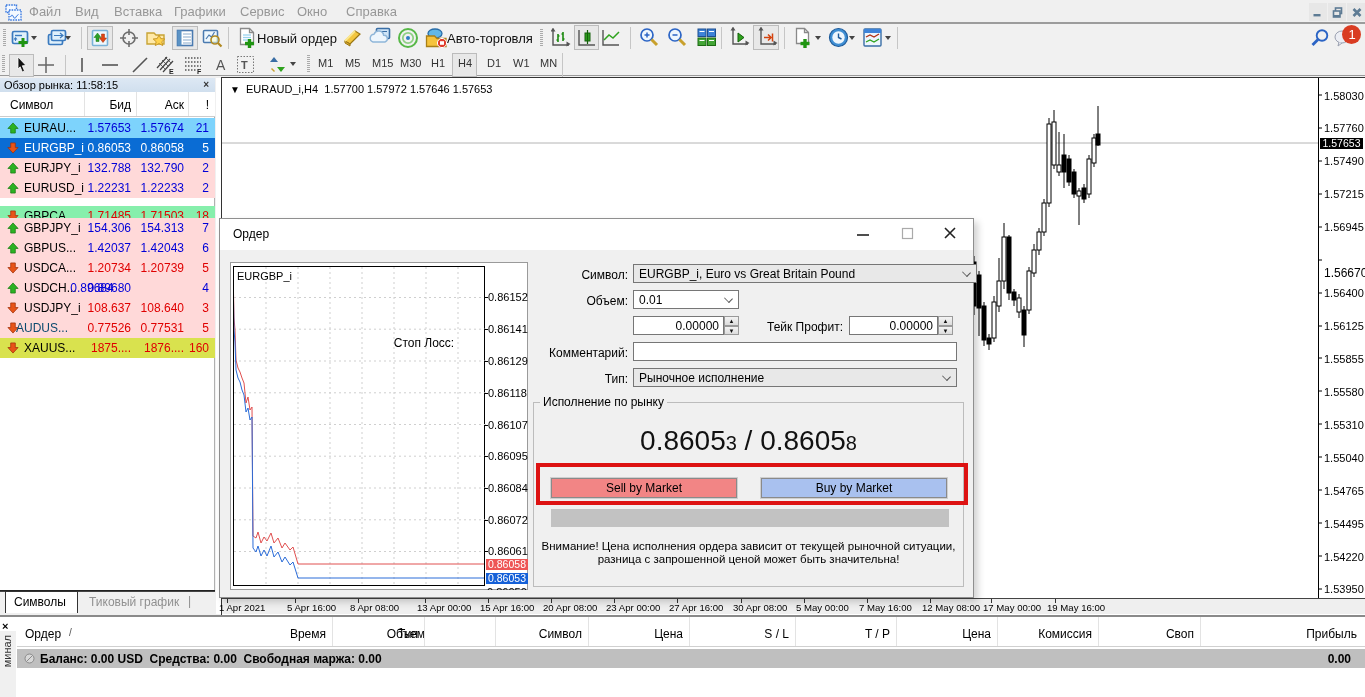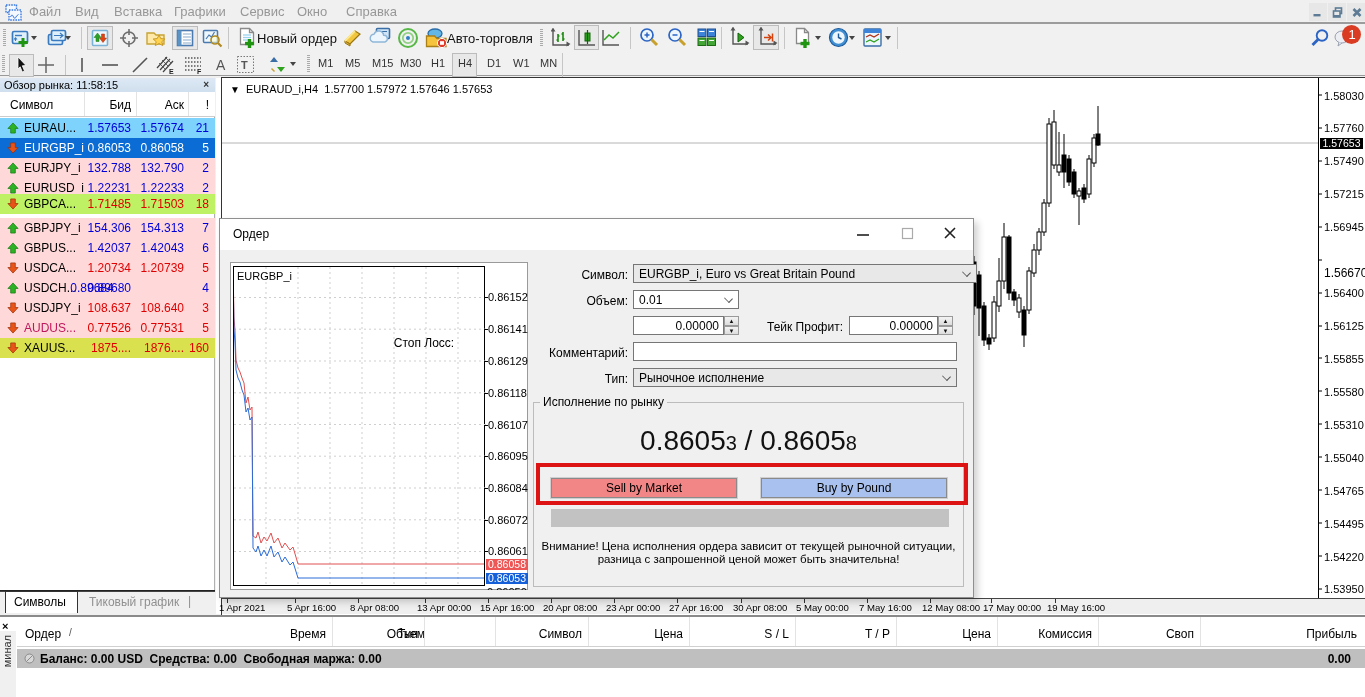--- a/index.html
+++ b/index.html
@@ -360,21 +360,21 @@
   </div>
   <div class="mwrow" style="top:100px;background:#ffd9d9">
     <svg class="abs" style="left:7px;top:4px" width="12" height="12" viewBox="0 0 13 13">
         <path d="M6.5 1 L12 7 H9 V12 H4 V7 H1 Z" fill="#2cb224" stroke="#1a7a12" stroke-width="0.8"></path>
       </svg>
     <span class="mwcell" style="left:24px;color:#000">EURUSD_i</span>
     <span class="mwcell" style="left:0;width:131px;text-align:right;color:#0000d8">1.22231</span>
     <span class="mwcell" style="left:0;width:184px;text-align:right;color:#0000d8">1.22233</span>
     <span class="mwcell" style="left:0;width:209px;text-align:right;color:#0000d8">2</span>
   </div>
-  <div class="mwrow" style="top:116px;background:#bef264">
+  <div class="mwrow" style="top:128px;background:#86efac">
     <svg class="abs" style="left:7px;top:4px" width="12" height="12" viewBox="0 0 13 13">
         <path d="M6.5 12 L1 6 H4 V1 H9 V6 H12 Z" fill="#e85418" stroke="#a03008" stroke-width="0.8"></path>
       </svg>
     <span class="mwcell" style="left:24px;color:#000">GBPCA...</span>
     <span class="mwcell" style="left:0;width:131px;text-align:right;color:#e00000">1.71485</span>
     <span class="mwcell" style="left:0;width:184px;text-align:right;color:#e00000">1.71503</span>
     <span class="mwcell" style="left:0;width:209px;text-align:right;color:#e00000">18</span>
   </div>
   <div class="mwrow" style="top:140px;background:#ffd9d9">
     <svg class="abs" style="left:7px;top:4px" width="12" height="12" viewBox="0 0 13 13">
@@ -418,21 +418,21 @@
       </svg>
     <span class="mwcell" style="left:24px;color:#000">USDJPY_i</span>
     <span class="mwcell" style="left:0;width:131px;text-align:right;color:#e00000">108.637</span>
     <span class="mwcell" style="left:0;width:184px;text-align:right;color:#e00000">108.640</span>
     <span class="mwcell" style="left:0;width:209px;text-align:right;color:#e00000">3</span>
   </div>
   <div class="mwrow" style="top:240px;background:#ffd9d9">
     <svg class="abs" style="left:7px;top:4px" width="12" height="12" viewBox="0 0 13 13">
         <path d="M6.5 12 L1 6 H4 V1 H9 V6 H12 Z" fill="#e85418" stroke="#a03008" stroke-width="0.8"></path>
       </svg>
-    <span class="mwcell" style="left:24px;color:#be185d">AUDUS...</span>
+    <span class="mwcell" style="left:16px;color:#0c4a6e">AUDUS...</span>
     <span class="mwcell" style="left:0;width:131px;text-align:right;color:#e00000">0.77526</span>
     <span class="mwcell" style="left:0;width:184px;text-align:right;color:#e00000">0.77531</span>
     <span class="mwcell" style="left:0;width:209px;text-align:right;color:#e00000">5</span>
   </div>
   <div class="mwrow" style="top:260px;background:#d9e24e">
     <svg class="abs" style="left:7px;top:4px" width="12" height="12" viewBox="0 0 13 13">
         <path d="M6.5 12 L1 6 H4 V1 H9 V6 H12 Z" fill="#e85418" stroke="#a03008" stroke-width="0.8"></path>
       </svg>
     <span class="mwcell" style="left:24px;color:#000">XAUUS...</span>
     <span class="mwcell" style="left:0;width:131px;text-align:right;color:#e00000">1875....</span>
@@ -684,16 +684,16 @@
   <span class="abs" style="left:0;top:127px;width:408px;text-align:right">Комментарий:</span>
   <div class="spinfield" style="left:413px;top:123px;width:324px;text-align:left"></div>
   <span class="abs" style="left:0;top:153px;width:408px;text-align:right">Тип:</span>
   <div class="combo" style="left:413px;top:149px;width:324px"><span style="padding-left:5px">Рыночное исполнение</span><span class="chev"></span></div>
   <fieldset class="abs" style="left:313px;top:176px;width:431px;height:192px;border:1px solid #bcbcbc">
     <legend style="margin-left:6px;padding:0 3px;font-size:12px">Исполнение по рынку</legend>
   </fieldset>
   <div class="abs" style="left:313px;top:206px;width:431px;text-align:center;font-size:28px;color:#111">0.8605<span style="font-size:20px">3</span> / 0.8605<span style="font-size:20px">8</span></div>
   <div class="abs" style="left:316px;top:244px;width:432px;height:42px;border:4px solid #dd1212"></div>
   <div class="btn" style="left:331px;top:259px;width:186px;background:#f28585">Sell by Market</div>
-  <div class="btn" style="left:541px;top:259px;width:186px;background:#a9c1ef">Buy by Pound</div>
+  <div class="btn" style="left:541px;top:259px;width:186px;background:#a9c1ef">Buy by Market</div>
   <div class="abs" style="left:331px;top:290px;width:398px;height:18px;background:#c2c2c2"></div>
   <div class="abs" style="left:313px;top:321px;width:431px;text-align:center;font-size:11.5px;line-height:13px">Внимание! Цена исполнения ордера зависит от текущей рыночной ситуации,<br>разница с запрошенной ценой может быть значительна!</div>
 </div>
 
 </body></html>

